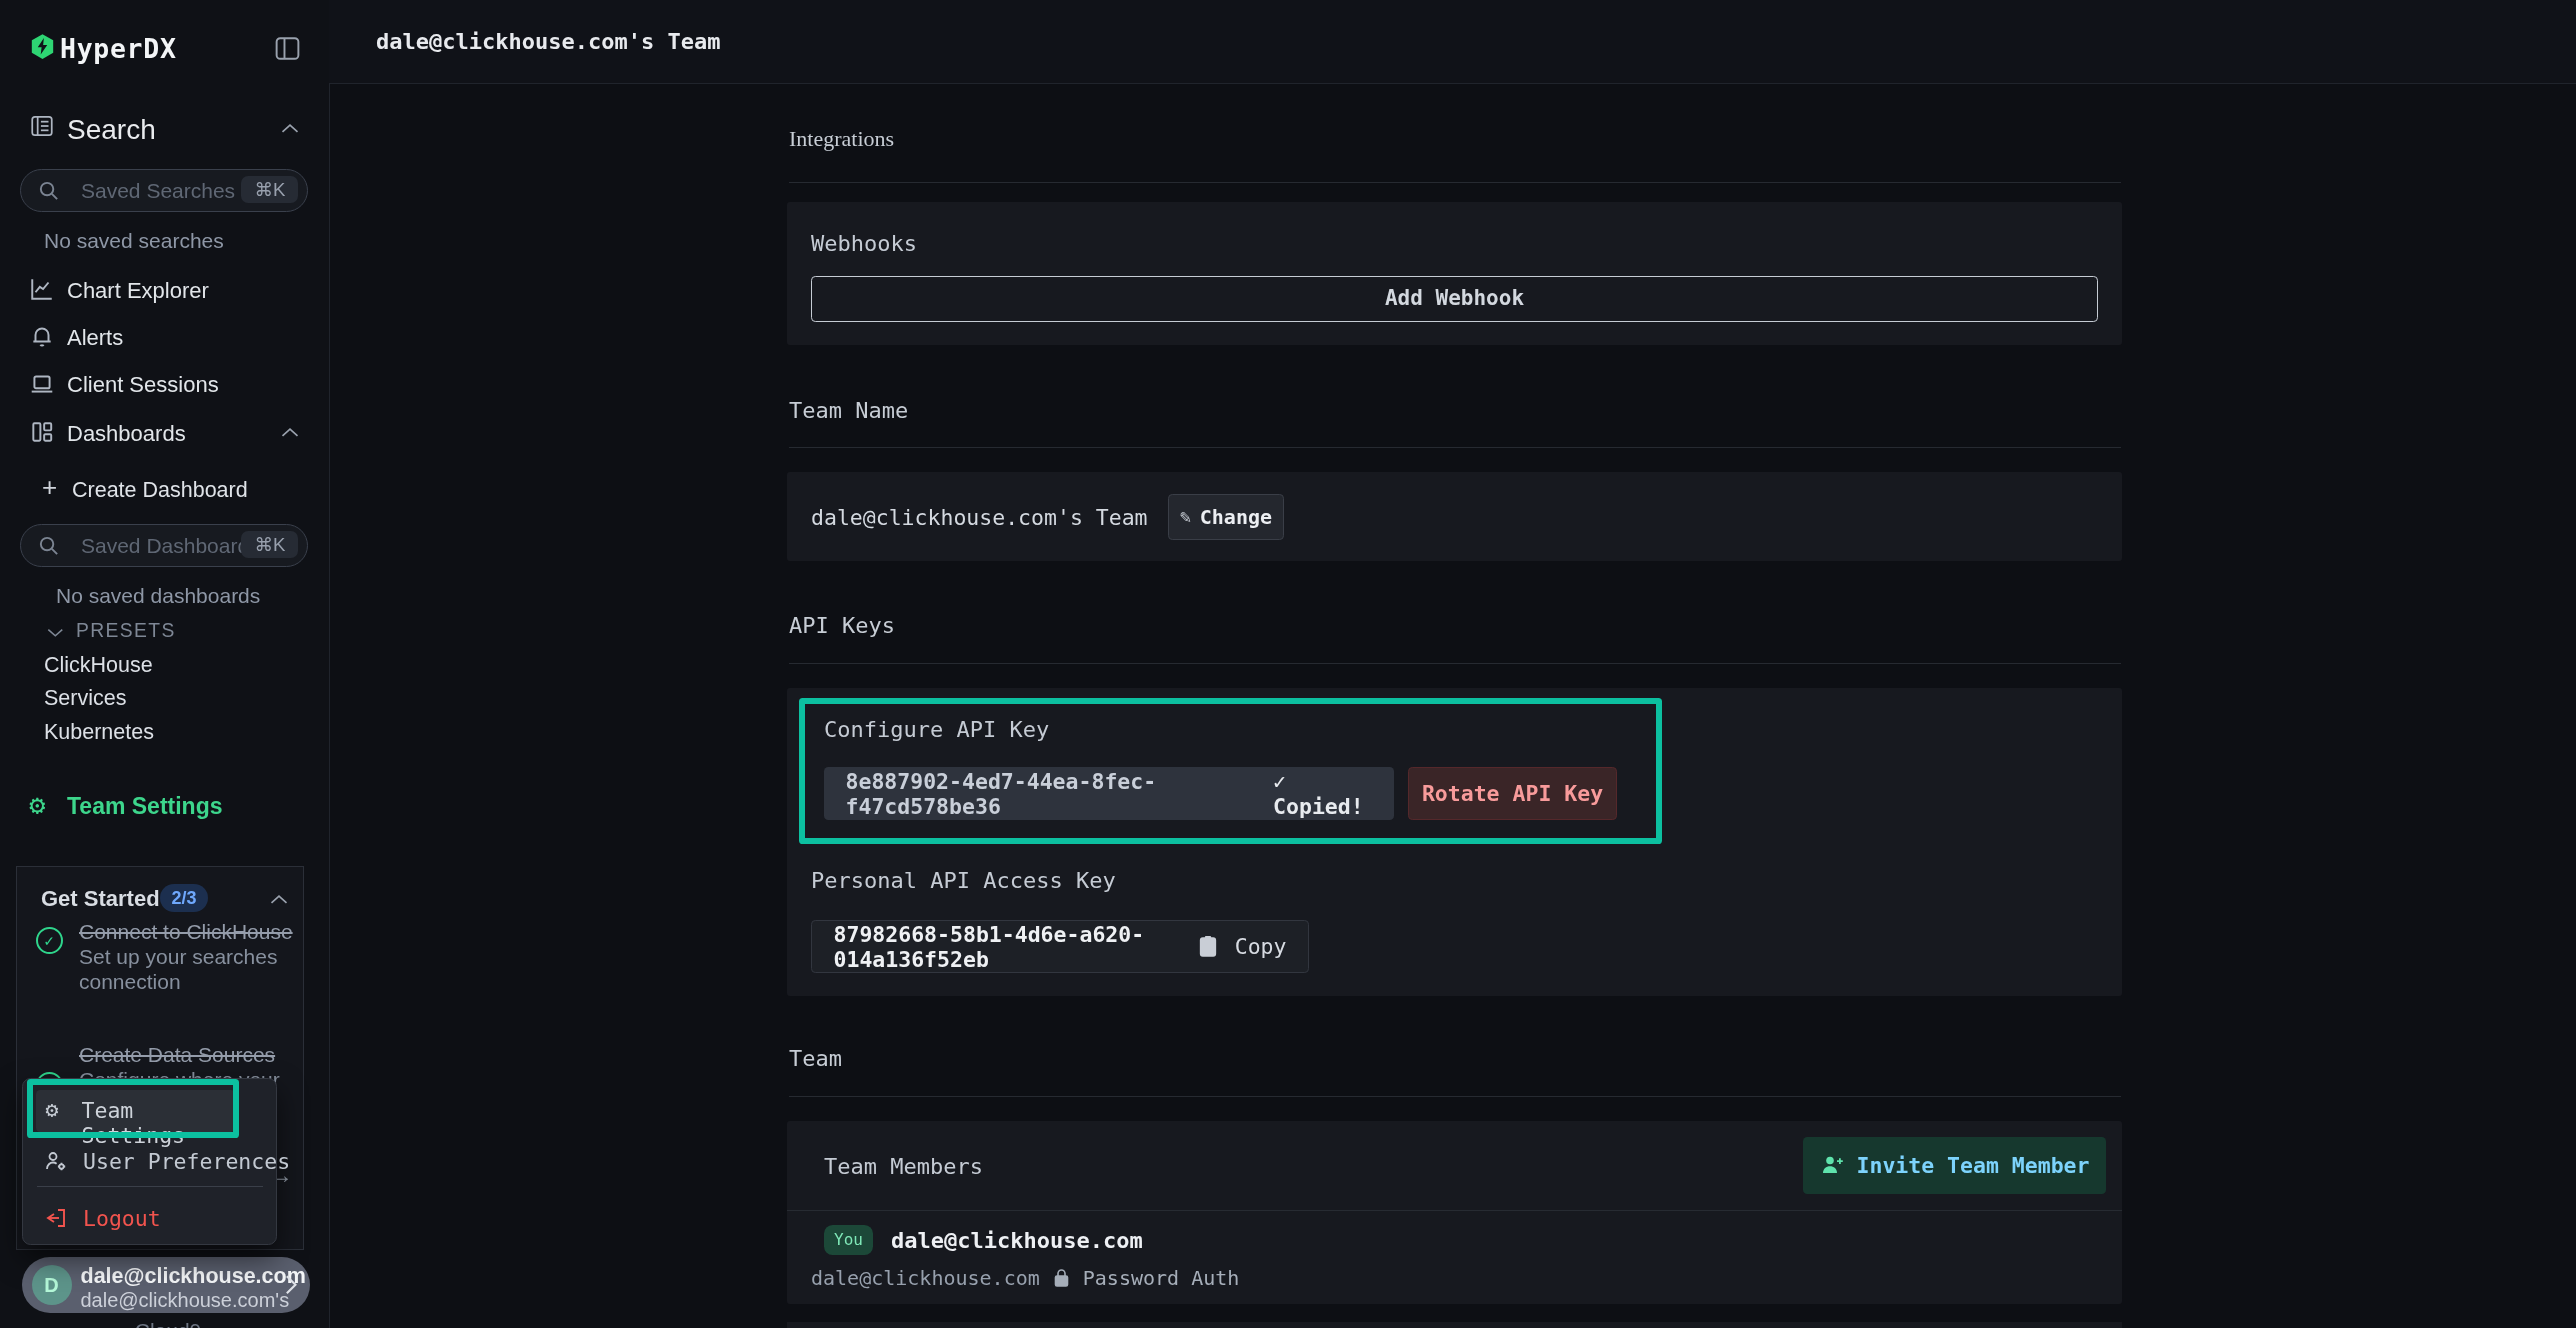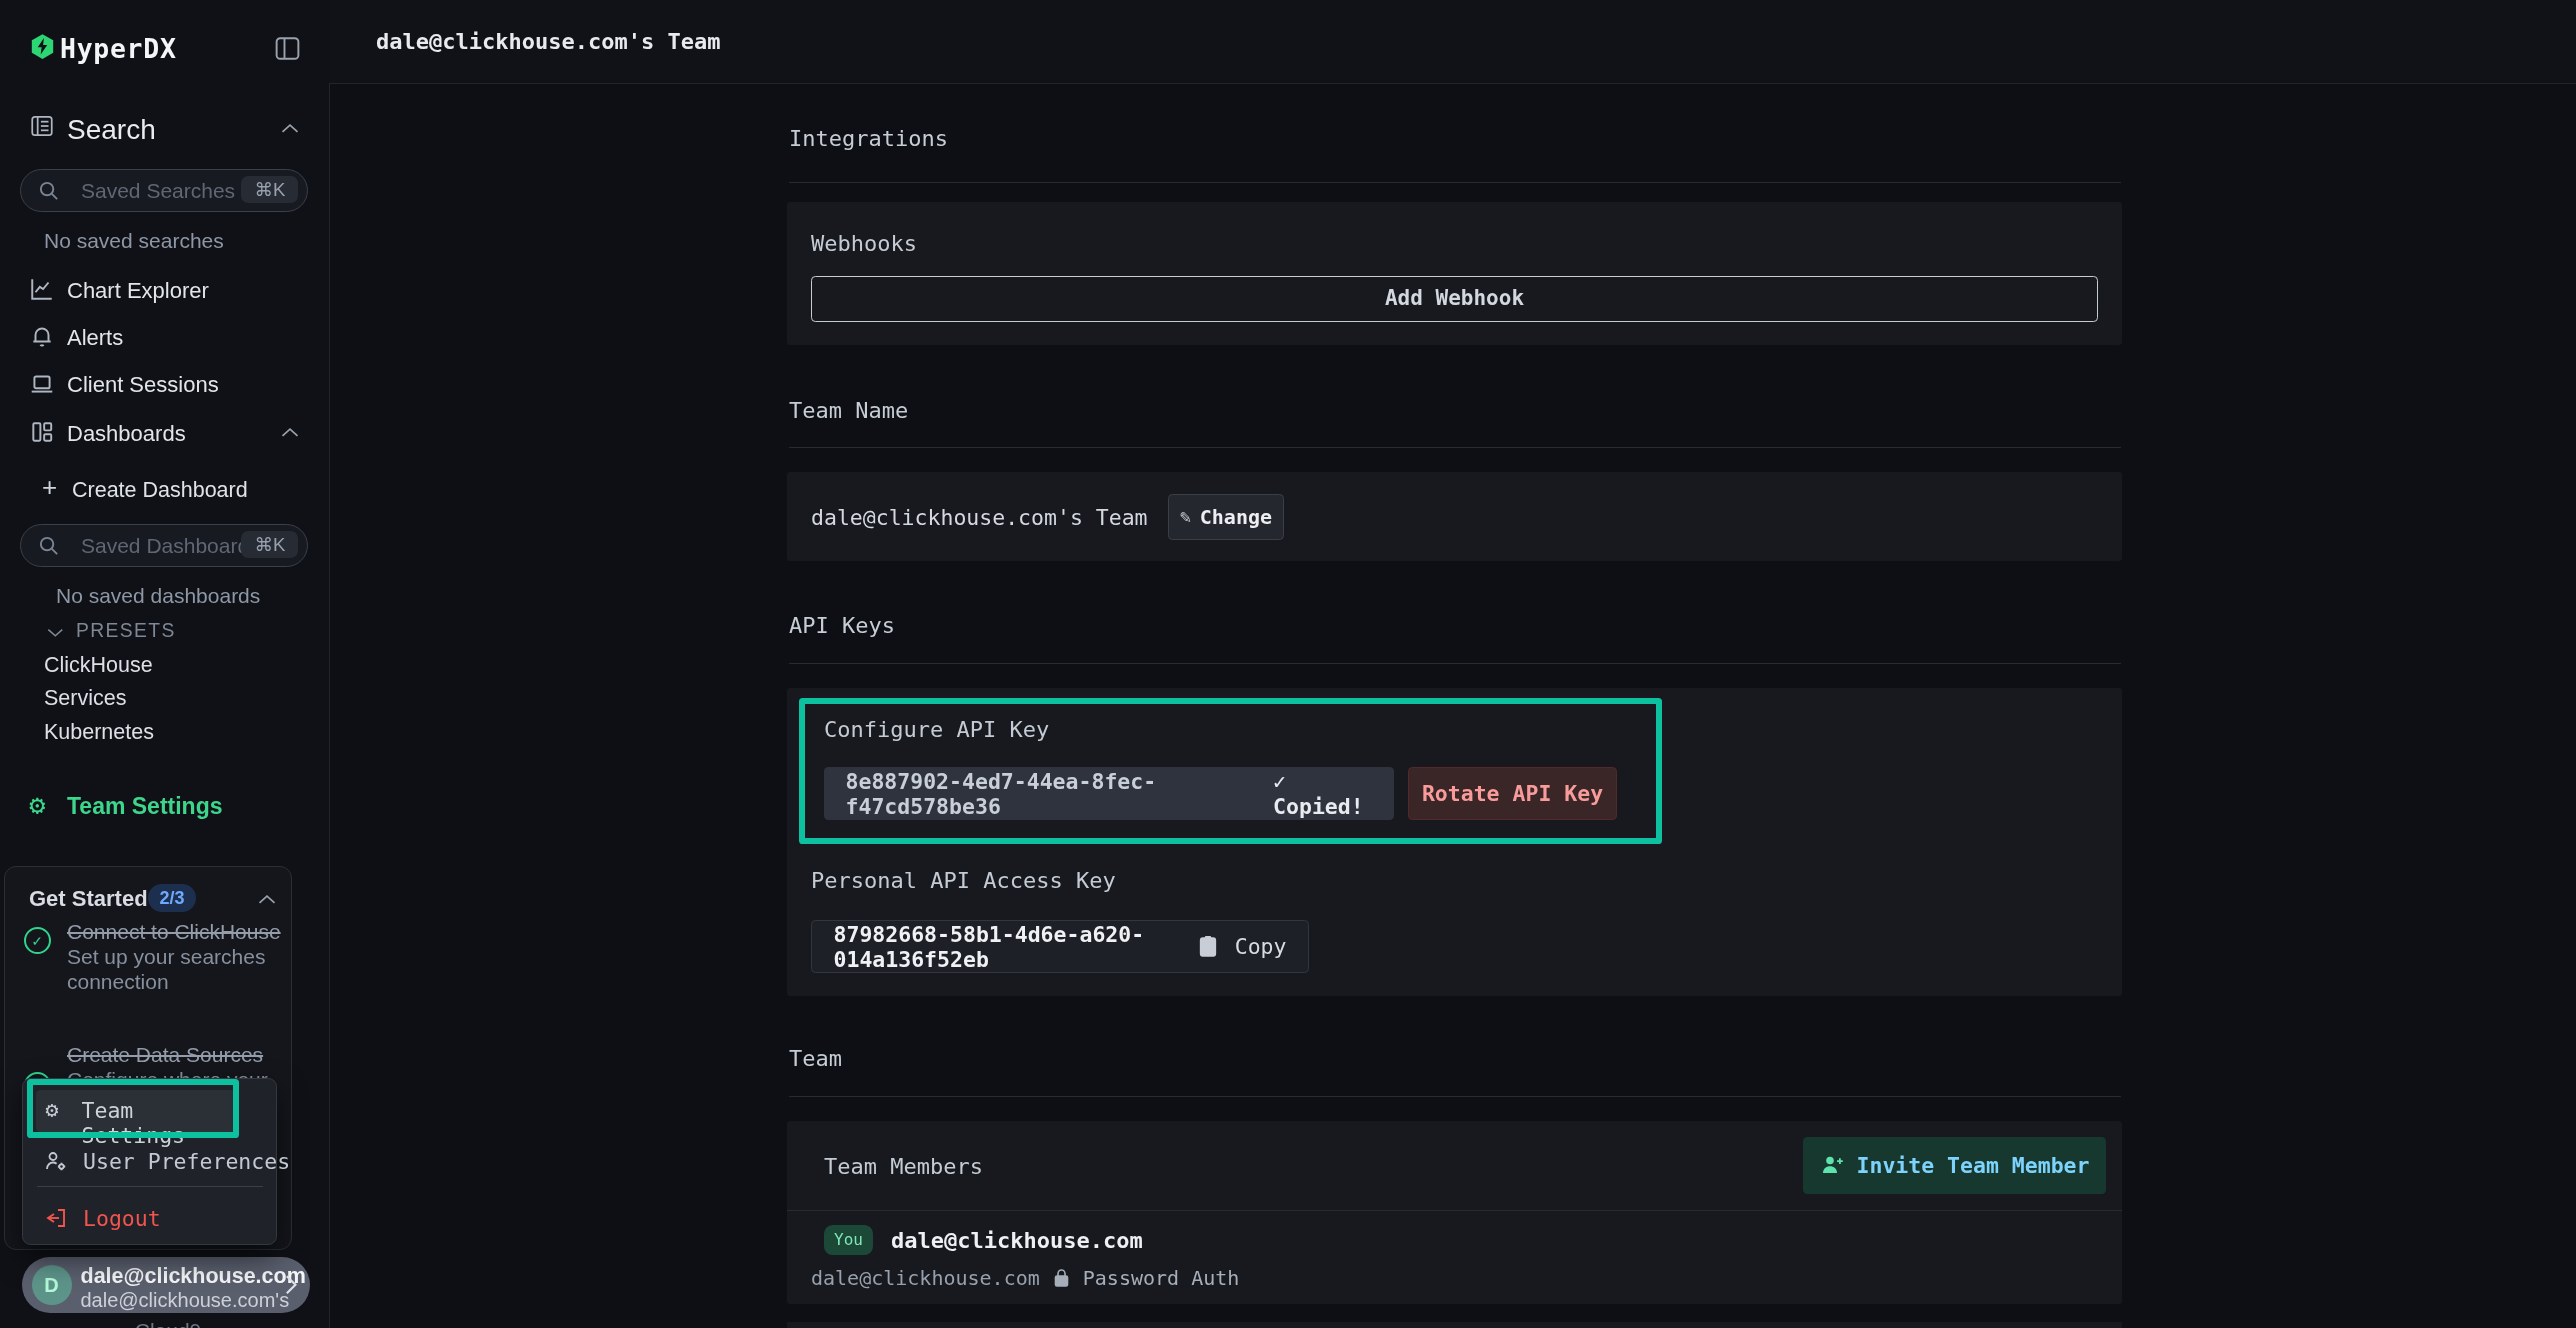--- a/index.html
+++ b/index.html
@@ -15,21 +15,21 @@
   .side-label{font-size:22px;color:#e2e6ea;}
   .side-section-label{font-size:28px;color:#e9ebee;}
   .icon{color:#aeb6c2;}
   .pill-input{position:absolute;left:20px;width:288px;height:43px;border-radius:21.5px;background:#171a20;border:1.4px solid #3a404c;box-sizing:border-box;}
   .pill-input .ph{position:absolute;left:60px;top:9.3px;font-size:21px;color:#5f6774;}
   .kbd-chip{position:absolute;right:8.6px;top:6.4px;width:57px;height:27px;background:#262b34;border-radius:7.2px;color:#98a0ad;font-size:18.6px;text-align:center;line-height:27px;}
   .muted-note{font-size:21px;color:#8e97a6;}
   .preset-item{font-size:21.5px;color:#dce0e6;}
   .green{color:#3dd68c;}
 
-  .panel{position:absolute;left:4px;top:866px;width:288px;height:384px;background:#14161c;border:1.4px solid #2b2f38;border-radius:12px;box-sizing:border-box;}
+  .panel{position:absolute;left:16px;top:866px;width:288px;height:384px;background:#14161c;border:1.4px solid #2b2f38;border-radius:0;box-sizing:border-box;}
   .gs-title{font-size:22px;font-weight:bold;color:#d9dde3;}
   .gs-badge{background:#1c2f4f;color:#6fa8fd;font-size:18px;font-weight:bold;border-radius:715px;padding:3.6px 11.4px;}
   .check-circle{position:absolute;width:27px;height:27px;border:2.1px solid #2fd58c;border-radius:50%;box-sizing:border-box;color:#2fd58c;font-size:15.7px;text-align:center;line-height:23px;}
   .gs-item-title{font-size:21px;line-height:25px;color:#949caa;text-decoration:line-through;}
   .gs-item-desc{font-size:21px;line-height:25px;color:#87909e;}
 
   .popup{position:absolute;left:21.5px;top:1078px;width:255px;height:167px;background:#1f2229;border:1.4px solid #343841;border-radius:8.6px;box-sizing:border-box;box-shadow:0 13px 29px rgba(0,0,0,.55);z-index:30;}
   .popup-item{font-size:21.5px;color:#c3c9d2;}
   .ts-row{position:absolute;left:13px;top:10.7px;width:199px;height:42px;background:#2b2f36;border-radius:4.3px;}
   .annotation{position:absolute;border:6.4px solid #0cc0a0;border-radius:3.6px;box-sizing:border-box;z-index:40;pointer-events:none;}
@@ -239,21 +239,21 @@
           </svg>
       </div>
     </div>
     <div class="abs sans" style="left:107px;top:1319px;width:122px;text-align:center;font-size:21px;color:#6e7684;">Cloud9</div>
   </div>
 
   <div class="topbar">
     <div class="page-title mono">dale@clickhouse.com's Team</div>
   </div>
 
-  <div class="abs h-section" style="left:789px;top:126px;">Integrations</div>
+  <div class="abs h-section" style="left:789px;top:126px;font-family:Liberation Serif, serif;">Integrations</div>
   <div class="divider" style="left:789px;top:182px;"></div>
   <div class="card" style="top:202px;height:143px;">
     <div class="abs card-label" style="left:24px;top:29px;">Webhooks</div>
     <div class="outline-btn" style="left:24px;top:74px;width:1287px;height:46px;line-height:43px;">Add Webhook</div>
   </div>
 
   <div class="abs h-section" style="left:789px;top:398px;">Team Name</div>
   <div class="divider" style="left:789px;top:447px;"></div>
   <div class="card" style="top:472px;height:89px;">
     <div class="abs" style="left:24px;top:33px;font-size:21.5px;color:#d4d9e0;">dale@clickhouse.com's Team</div>

